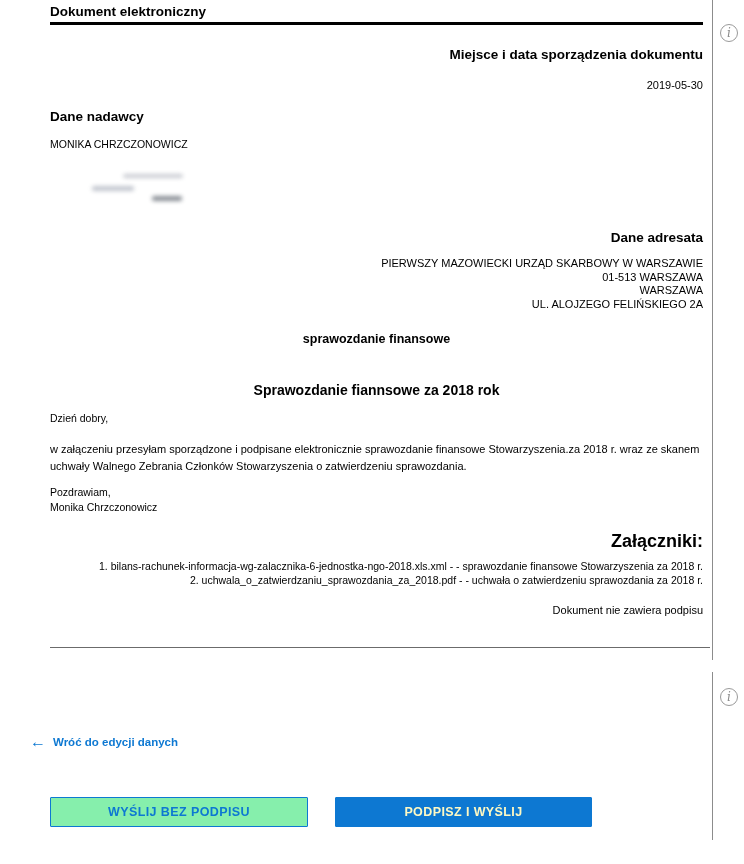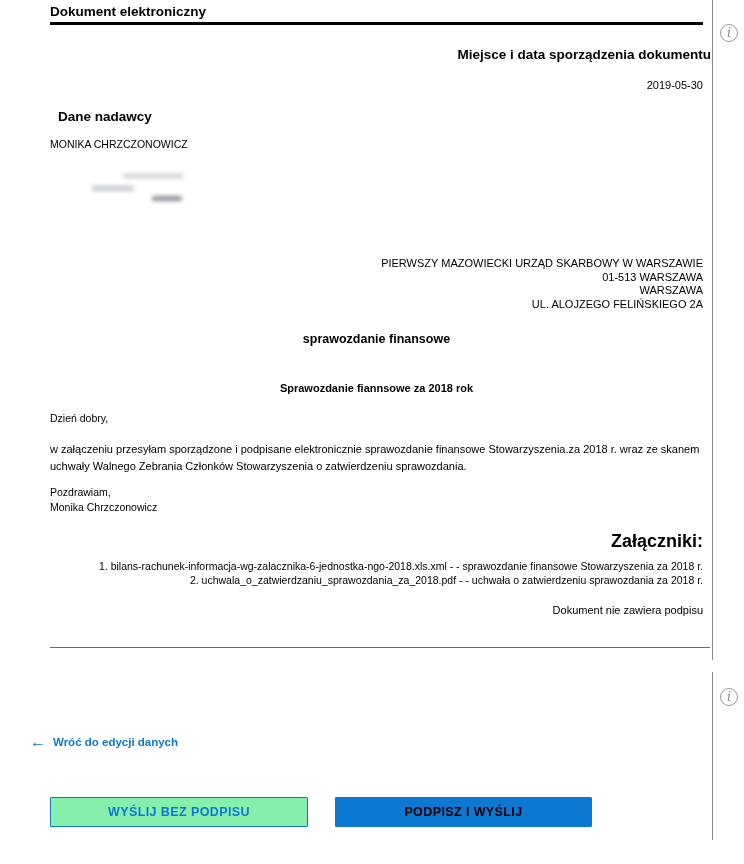--- a/index.html
+++ b/index.html
@@ -13,39 +13,39 @@
   .doc-panel { top:0; height:660px;padding-left:16px; }
   .actions-panel { top:672px; height:168px; }
   .abs { position:absolute; }
 
   .doc-title { left:50px; top:4px; font-size:13.5px; font-weight:bold; }
   .title-rule { left:50px; top:22px; width:653px; height:3px; background:#000; }
 
   .r-block { left:50px; width:653px; text-align:right; }
   .c-block { left:50px; width:653px; text-align:center; }
 
-  .h-bold { font-size:13.5px; font-weight:bold;margin-left:8px; }
+  .h-bold { font-size:13.5px; font-weight:bold; }
   .txt-11 { font-size:11px; }
   .txt-105 { font-size:10.5px; }
 
   .place-date { top:47px; }
   .doc-date { top:79px; }
   .sender-heading { left:50px; top:109px; }
   .sender-name { left:50px; top:138px; }
 
   .blob { position:absolute; filter:blur(2px); border-radius:2px; }
   .blob1 { left:123px; top:174px; width:60px; height:4px; background:#c9cbd2; }
   .blob2 { left:92px;  top:186px; width:42px; height:5px; background:#c2c6cf; }
   .blob3 { left:152px; top:196px; width:30px; height:5px; background:#8a8f96; }
 
   .addr-heading { top:230px; }
   .addr-lines { top:257px; line-height:13.5px; }
 
   .subject { top:332px; font-size:12.5px; font-weight:bold; }
-  .subtitle { top:382px; font-size:11px; font-weight:bold; }
+  .subtitle { top:382px; font-size:14px; font-weight:bold; }
 
   .greeting { left:50px; top:412px; }
   .body-text { left:50px; top:441px; width:653px; line-height:17px; }
   .closing { left:50px; top:486px; }
   .signature { left:50px; top:501px; }
 
   .attach-heading { top:531px; font-size:18px; font-weight:bold; }
   .attach-lines { top:559px; line-height:14px; }
   .no-signature { top:604px; }
 
@@ -65,39 +65,40 @@
     color:var(--accent); font-size:11.5px; font-weight:bold; cursor:pointer; text-decoration:none;
   }
   .back-arrow { font-size:16px; line-height:14px; font-weight:bold; }
 
   .btn {
     position:absolute; top:125px; height:30px; display:flex; align-items:center; justify-content:center;
     font-family:"Liberation Sans", sans-serif; font-size:12.5px; font-weight:bold;
     letter-spacing:0.4px; cursor:pointer; border-radius:1px;
   }
   .btn-outline { left:50px; width:258px; background:#86efac; border:1px solid var(--accent); color:var(--accent); }
-  .btn-primary { left:335px; width:257px; background:var(--accent); border:1px solid var(--accent); color:#000000; }
+  .btn-primary { left:335px; width:257px; background:var(--accent); border:1px solid var(--accent); color:#fef9c3; }
 </style>
 </head>
 <body>
 
 <section class="panel doc-panel">
   <h1 class="abs doc-title">Dokument elektroniczny</h1>
   <div class="abs title-rule"></div>
 
   <div class="abs r-block h-bold place-date">Miejsce i data sporządzenia dokumentu</div>
   <div class="abs r-block txt-11 doc-date">2019-05-30</div>
 
   <div class="abs h-bold sender-heading">Dane nadawcy</div>
   <div class="abs txt-105 sender-name">MONIKA CHRZCZONOWICZ</div>
 
   <div class="blob blob1"></div>
   <div class="blob blob2"></div>
   <div class="blob blob3"></div>
 
+  <div class="abs r-block h-bold addr-heading">Dane adresata</div>
   <div class="abs r-block txt-11 addr-lines">
     <div>PIERWSZY MAZOWIECKI URZĄD SKARBOWY W WARSZAWIE</div>
     <div>01-513 WARSZAWA</div>
     <div>WARSZAWA</div>
     <div>UL. ALOJZEGO FELIŃSKIEGO 2A</div>
   </div>
 
   <div class="abs c-block subject">sprawozdanie finansowe</div>
   <div class="abs c-block subtitle">Sprawozdanie fiannsowe za 2018 rok</div>
 

